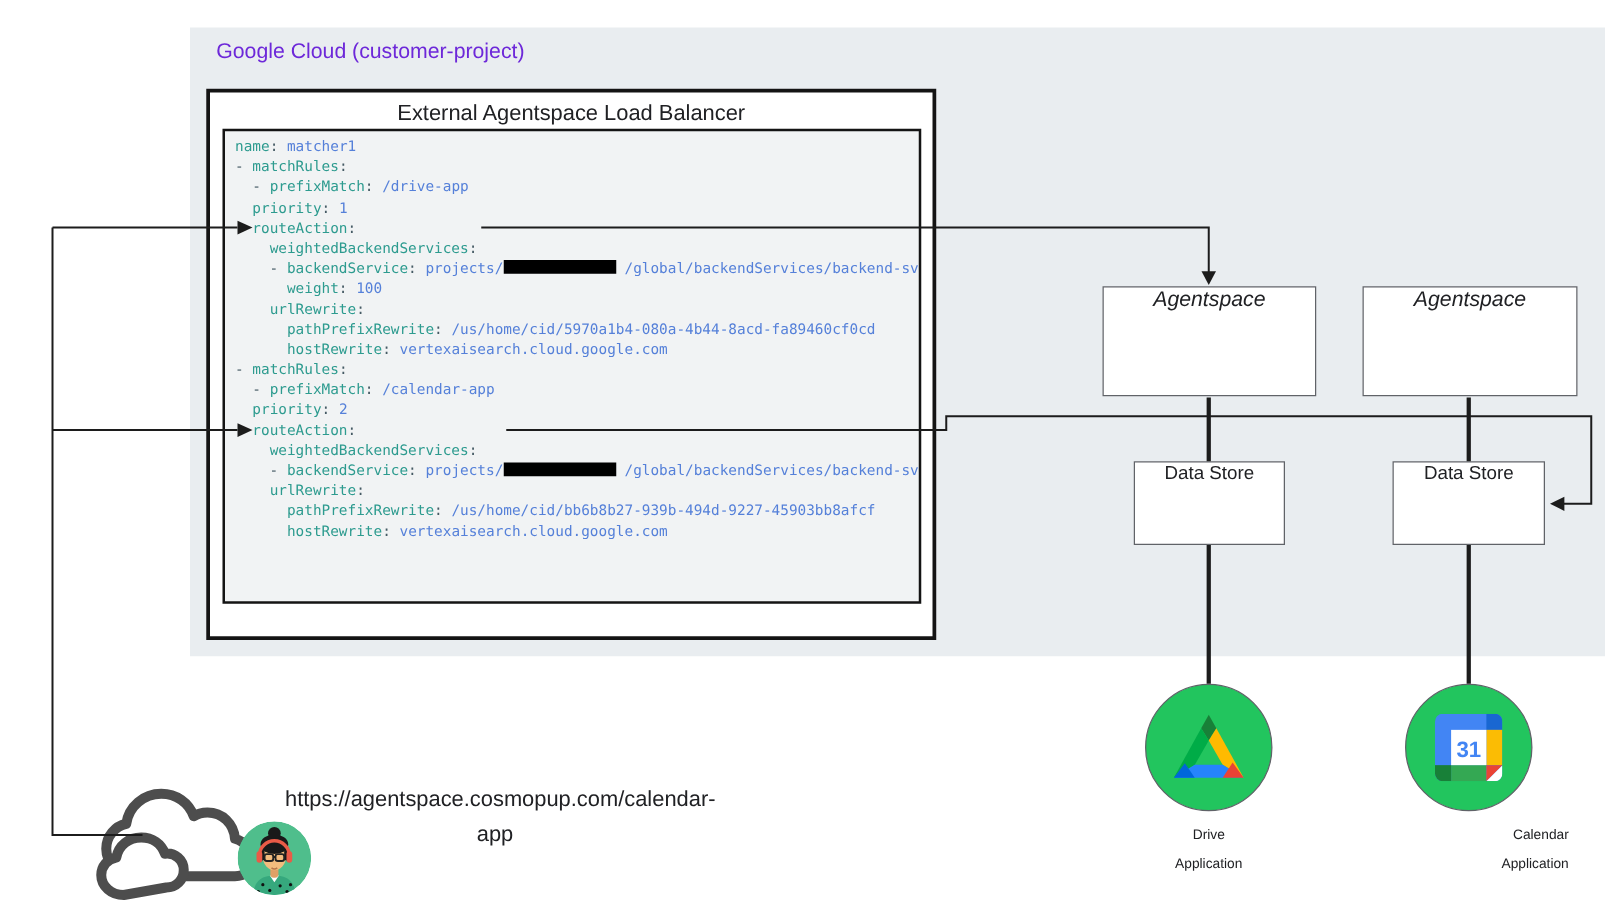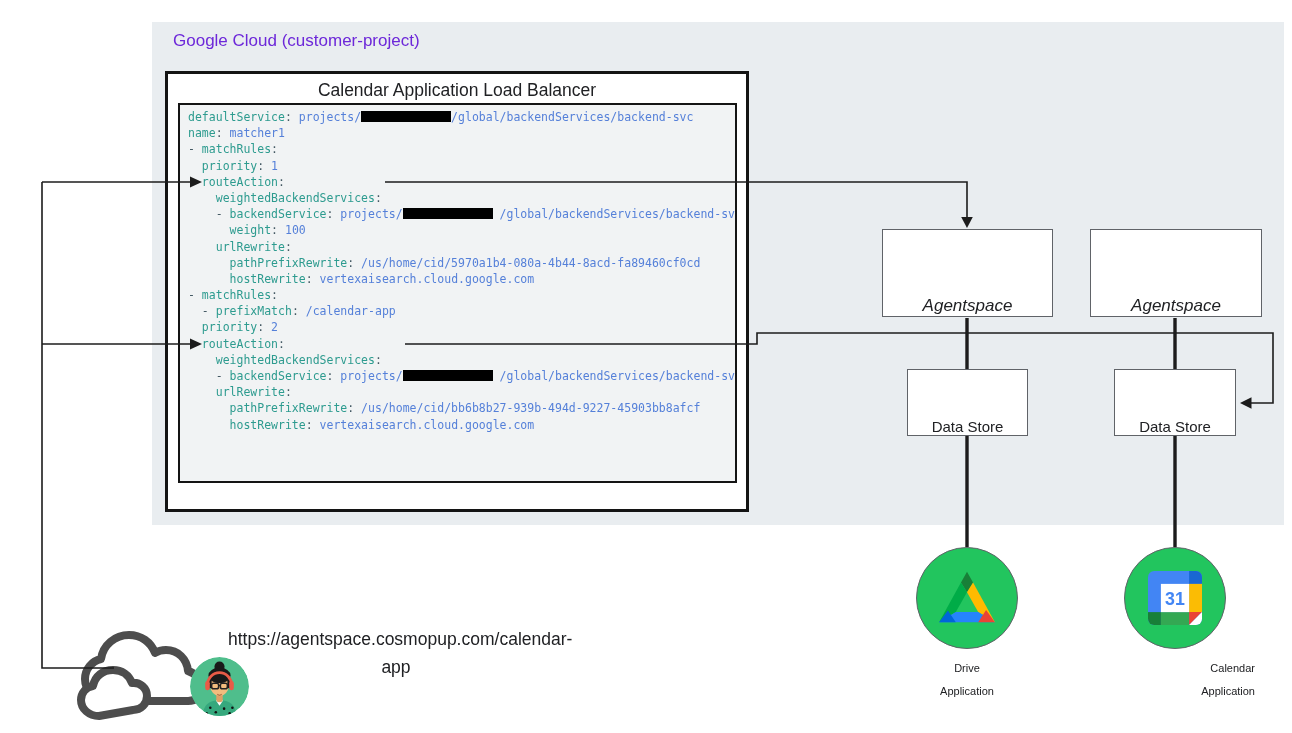--- a/index.html
+++ b/index.html
@@ -25,21 +25,21 @@
     background:#f1f3f4;border:2.5px solid #141414;
     padding:4px 0 0 8px;overflow:hidden;z-index:2;
   }
   .cl{height:16.2px;white-space:pre;font:11.5px/16.2px "DejaVu Sans Mono", monospace;}
   .cl .k{color:#2d9b8f;}
   .cl .v{color:#5580d9;}
   .cl .p{color:#455a64;}
   .redact{display:inline-block;width:90px;height:11px;background:#000;vertical-align:-1px;}
 
   
-  .node{background:#fff;border:1.5px solid #606368;display:flex;align-items:flex-end;justify-content:center;z-index:3;}
+  .node{background:#fff;border:1.5px solid #606368;display:flex;align-items:flex-start;justify-content:center;z-index:3;}
   #agentspace-1{left:882px;top:229px;width:171px;height:88px;font-style:italic;font-size:17px;}
   #agentspace-2{left:1090px;top:229px;width:172px;height:88px;font-style:italic;font-size:17px;}
   #datastore-1{left:907px;top:369px;width:121px;height:67px;font-size:15px;}
   #datastore-2{left:1114px;top:369px;width:122px;height:67px;font-size:15px;}
 
   .app-circle{width:102px;height:102px;border-radius:50%;background:#22c55e;border:1.5px solid #606368;
     display:flex;align-items:center;justify-content:center;z-index:3;}
   #drive-circle{left:916px;top:547px;}
   #calendar-circle{left:1124px;top:547px;}
   .app-label{width:160px;text-align:center;font-size:11px;line-height:23px;color:#202124;z-index:3;}
@@ -54,28 +54,28 @@
   
   #connector-overlay{left:0;top:0;width:1292px;height:733px;z-index:10;pointer-events:none;}
 </style>
 </head>
 <body>
 
 <div class="abs" id="gcp-region"></div>
 <div class="abs" id="gcp-label">Google Cloud (customer-project)</div>
 
 <div class="abs" id="lb-box">
-  <div id="lb-title">Calendar Application Load Balancer</div>
+  <div id="lb-title">External Agentspace Load Balancer</div>
 </div>
 
 <div class="abs" id="code-box">
   <div id="code-block">
-      <div class="cl"><span class="k">defaultService</span><span class="p">: </span><span class="v">projects/</span><span class="redact"></span><span class="v">/global/backendServices/backend-svc</span></div>
       <div class="cl"><span class="k">name</span><span class="p">: </span><span class="v">matcher1</span></div>
       <div class="cl"><span class="p">- </span><span class="k">matchRules</span><span class="p">:</span></div>
+      <div class="cl"><span class="p">  - </span><span class="k">prefixMatch</span><span class="p">: </span><span class="v">/drive-app</span></div>
       <div class="cl"><span class="p">  </span><span class="k">priority</span><span class="p">: </span><span class="v">1</span></div>
       <div class="cl"><span class="p">  </span><span class="k">routeAction</span><span class="p">:</span></div>
       <div class="cl"><span class="p">    </span><span class="k">weightedBackendServices</span><span class="p">:</span></div>
       <div class="cl"><span class="p">    - </span><span class="k">backendService</span><span class="p">: </span><span class="v">projects/</span><span class="redact"></span><span class="p"> </span><span class="v">/global/backendServices/backend-svc</span></div>
       <div class="cl"><span class="p">      </span><span class="k">weight</span><span class="p">: </span><span class="v">100</span></div>
       <div class="cl"><span class="p">    </span><span class="k">urlRewrite</span><span class="p">:</span></div>
       <div class="cl"><span class="p">      </span><span class="k">pathPrefixRewrite</span><span class="p">: </span><span class="v">/us/home/cid/5970a1b4-080a-4b44-8acd-fa89460cf0cd</span></div>
       <div class="cl"><span class="p">      </span><span class="k">hostRewrite</span><span class="p">: </span><span class="v">vertexaisearch.cloud.google.com</span></div>
       <div class="cl"><span class="p">- </span><span class="k">matchRules</span><span class="p">:</span></div>
       <div class="cl"><span class="p">  - </span><span class="k">prefixMatch</span><span class="p">: </span><span class="v">/calendar-app</span></div>

